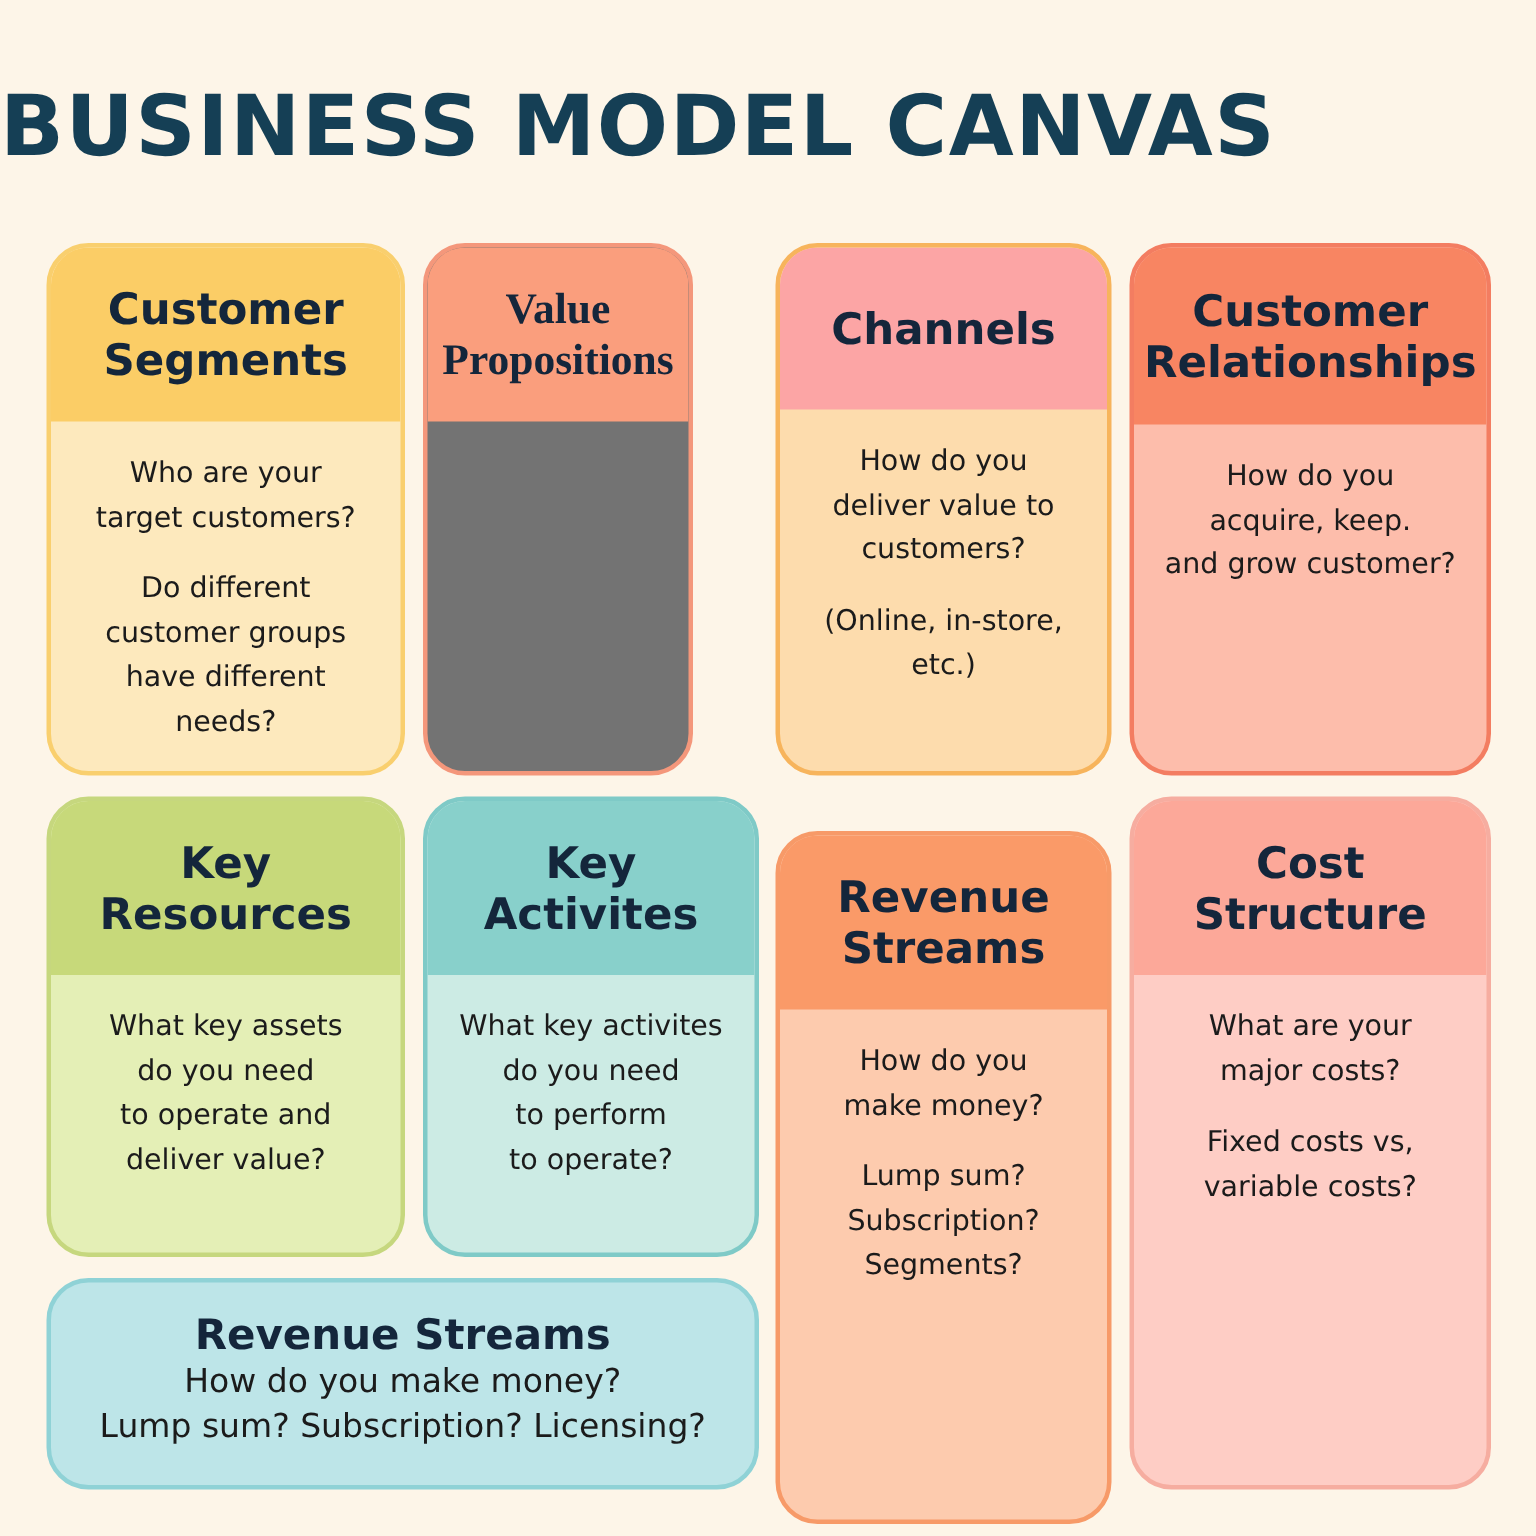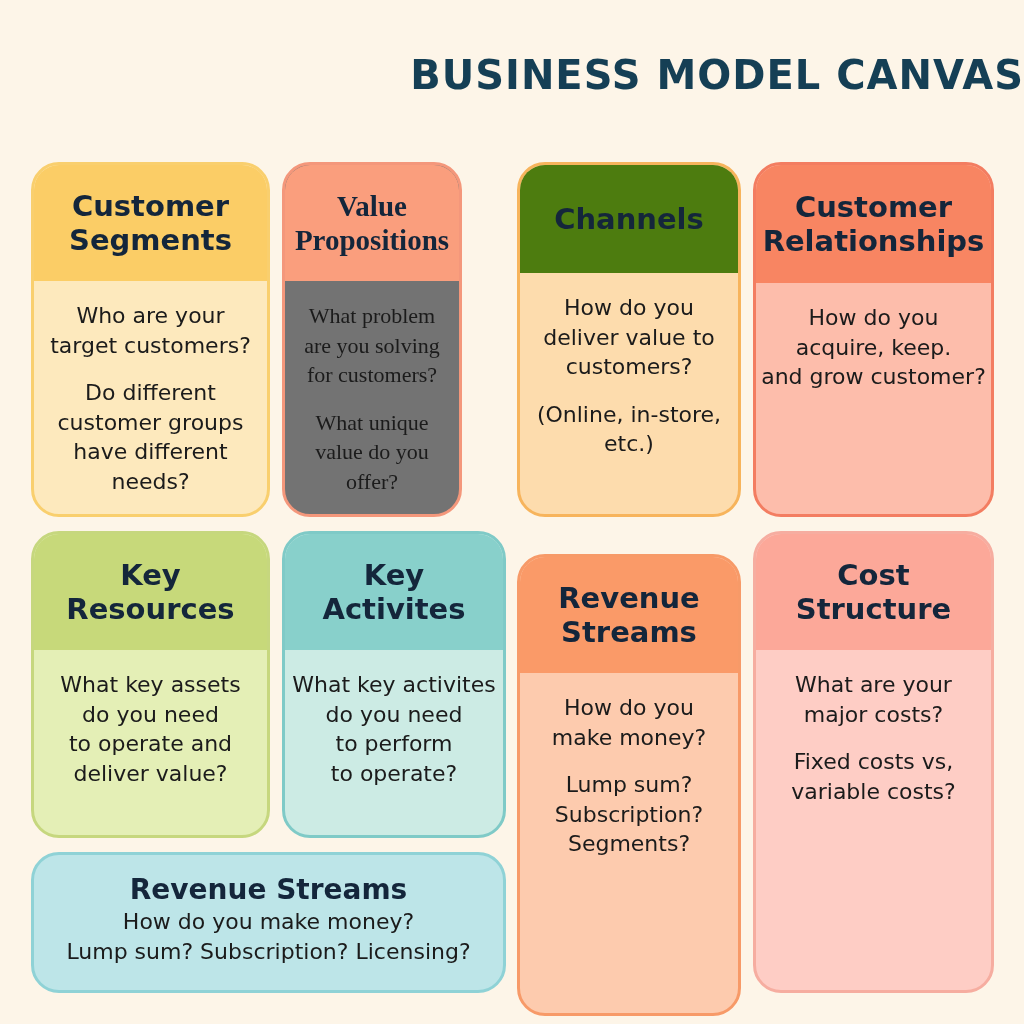--- a/index.html
+++ b/index.html
@@ -1,28 +1,28 @@
 <!DOCTYPE html>
 <html><head>
 <meta charset="utf-8">
 <style>
   html, body { margin:0; padding:0; }
   body { width:1024px; height:1024px; background:#fdf5e8; position:relative; overflow:hidden; font-family:"DejaVu Sans", sans-serif; color:#1b1b1b; }
-  .title { position:absolute; left:0; top:52px; width:1024px; text-align:right; font-family:"DejaVu Sans", sans-serif; font-weight:bold; font-size:40px; letter-spacing:1px; color:#153f55; }
+  .title { position:absolute; left:0; top:52px; width:1024px; text-align:left; font-family:"DejaVu Sans", sans-serif; font-weight:bold; font-size:56px; letter-spacing:1px; color:#153f55; }
   .card { position:absolute; border-radius:28px; overflow:hidden; box-sizing:border-box; border:3px solid; }
   .card .head { display:flex; align-items:center; justify-content:center; text-align:center; font-weight:bold; font-size:29px; line-height:34px; color:#14263b; box-sizing:border-box; }
-  .card .body { text-align:center; font-size:22px; line-height:29.5px; color:#1b1b1b; padding-top:20px; box-sizing:border-box; }
+  .card .body { text-align:center; font-size:19px; line-height:29.5px; color:#1b1b1b; padding-top:20px; box-sizing:border-box; }
   .card .body p { margin:0 0 18px 0; white-space:pre-line; }
 
   #cs { left:31px; top:162px; width:239px; height:355px; border-color:#f9cf6e; background:#fde9bd; }
   #cs .head { height:116px; background:#fbcd66; }
   #vp { left:282px; top:162px; width:180px; height:355px; border-color:#f4977b; background:#737373;font-family:Liberation Serif, serif; }
   #vp .head { height:116px; background:#fa9e7d; }
   #ch { left:517px; top:162px; width:224px; height:355px; border-color:#f7b45c; background:#fddcad; }
-  #ch .head { height:108px; background:#4d7c0f; }
+  #ch .head { height:108px; background:#fca5a5; }
   #cr { left:753px; top:162px; width:241px; height:355px; border-color:#f37d61; background:#fdbdab; }
   #cr .head { height:118px; background:#f88562; }
 
   #kr { left:31px; top:531px; width:239px; height:307px; border-color:#c6d77e; background:#e4efb6; }
   #kr .head { height:116px; background:#c7d97a; }
   #ka { left:282px; top:531px; width:224px; height:307px; border-color:#7fcac7; background:#ccebe4; }
   #ka .head { height:116px; background:#88d0cb; }
   #rs { left:517px; top:554px; width:224px; height:462px; border-color:#f79a68; background:#fdcbae; }
   #rs .head { height:116px; background:#fa9a68; }
   #cst { left:753px; top:531px; width:241px; height:462px; border-color:#f6ada0; background:#fecdc5; }
@@ -46,28 +46,20 @@
     <p>Do different
 customer groups
 have different
 needs?</p>
   </div>
 </div>
 
 <div class="card" id="vp">
   <div class="head" style="white-space:pre-line">Value
 Propositions</div>
-  <div class="body">
-    <p>What problem
-are you solving
-for customers?</p>
-    <p>What unique
-value do you
-offer?</p>
-  </div>
 </div>
 
 <div class="card" id="ch">
   <div class="head" style="white-space:pre-line">Channels</div>
   <div class="body">
     <p>How do you
 deliver value to
 customers?</p>
     <p>(Online, in-store,
 etc.)</p>

